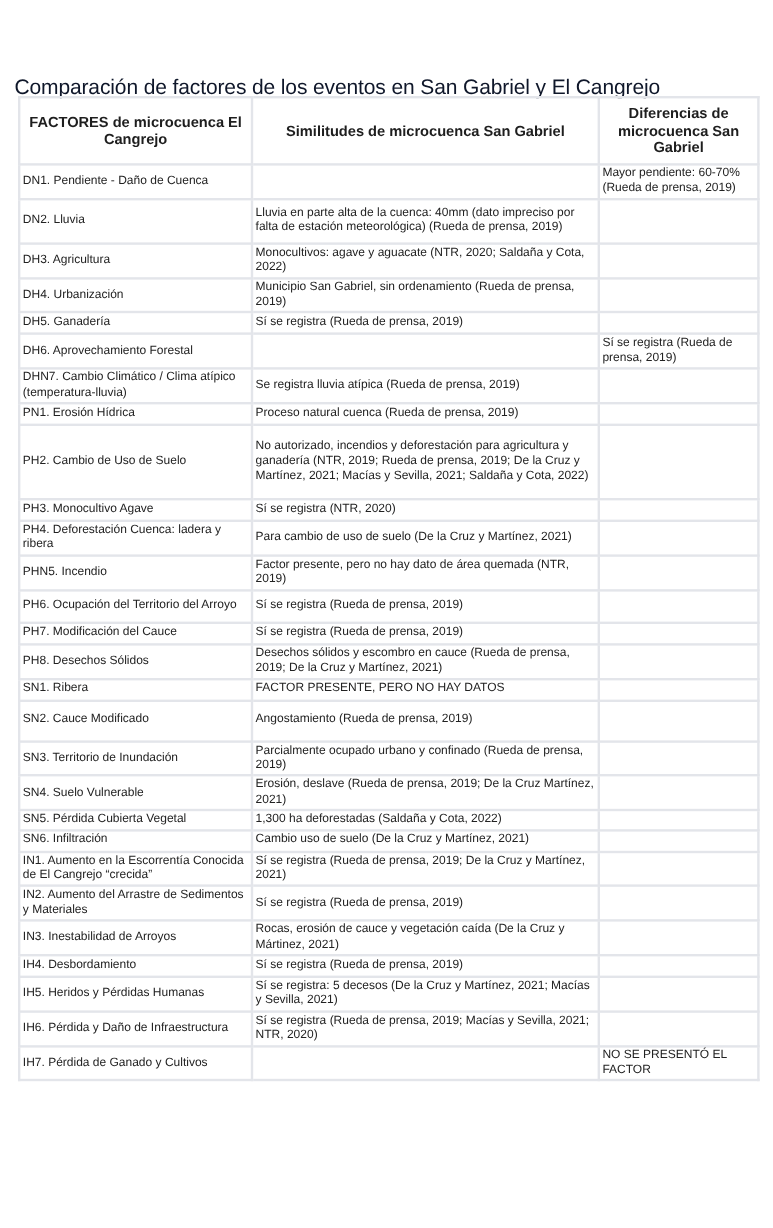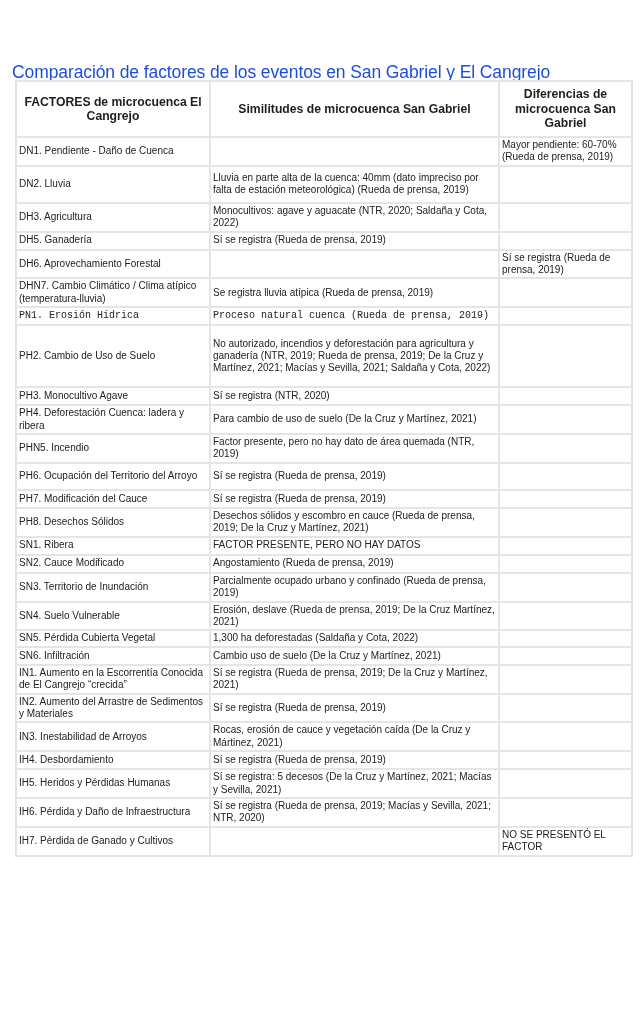--- a/index.html
+++ b/index.html
@@ -1,18 +1,18 @@
 <!DOCTYPE html>
 <html><head>
 <meta charset="utf-8">
 <style>
   html, body { margin: 0; padding: 0; background: #ffffff; }
   body { width: 644px; height: 1023px; position: relative; overflow: hidden;
          font-family: "Liberation Sans", sans-serif; color: #222; }
-  .title { position: absolute; left: 12px; top: 62px; font-size: 17.5px; color: #1d4ed8;
+  .title { position: absolute; left: 12px; top: 62px; font-size: 17.5px; color: #0f172a;
            font-weight: normal; margin: 0; letter-spacing: -0.1px; }
   table.cmp { position: absolute; left: 15px; top: 80px; width: 616px;
               border-collapse: collapse; table-layout: fixed; font-size: 10px; line-height: 12.4px; }
   table.cmp col.c1 { width: 194px; }
   table.cmp col.c2 { width: 289px; }
   table.cmp col.c3 { width: 133px; }
   table.cmp th, table.cmp td { border: 2px solid #e3e5ea; padding: 1px 2px; vertical-align: middle; }
   table.cmp th { font-weight: bold; font-size: 12.2px; line-height: 14.5px; color: #1e1e1e;
                  text-align: center; height: 50px; padding: 2px 3px; }
   table.cmp td { color: #222; text-align: left; }
@@ -46,36 +46,41 @@
       <tr style="height: 37px; padding-left: 16px;">
         <td class="c1">DN2. Lluvia</td>
         <td class="c2">Lluvia en parte alta de la cuenca: 40mm (dato impreciso por falta de estación meteorológica) (Rueda de prensa, 2019)</td>
         <td class="c3"></td>
       </tr>
       <tr style="height: 26px;">
         <td class="c1">DH3. Agricultura</td>
         <td class="c2">Monocultivos: agave y aguacate (NTR, 2020; Saldaña y Cota, 2022)</td>
         <td class="c3"></td>
       </tr>
+      <tr style="height: 26px;">
+        <td class="c1">DH4. Urbanización</td>
+        <td class="c2">Municipio San Gabriel, sin ordenamiento (Rueda de prensa, 2019)</td>
+        <td class="c3"></td>
+      </tr>
       <tr style="height: 18px;">
         <td class="c1">DH5. Ganadería</td>
         <td class="c2">Sí se registra (Rueda de prensa, 2019)</td>
         <td class="c3"></td>
       </tr>
       <tr style="height: 27px;">
         <td class="c1">DH6. Aprovechamiento Forestal</td>
         <td class="c2"></td>
         <td class="c3">Sí se registra (Rueda de prensa, 2019)</td>
       </tr>
       <tr style="height: 27px;">
         <td class="c1">DHN7. Cambio Climático / Clima atípico (temperatura-lluvia)</td>
         <td class="c2">Se registra lluvia atípica (Rueda de prensa, 2019)</td>
         <td class="c3"></td>
       </tr>
-      <tr style="height: 18px; font-family: Liberation Mono, monospace;">
+      <tr style="height: 18px;">
         <td class="c1">PN1. Erosión Hídrica</td>
         <td class="c2">Proceso natural cuenca (Rueda de prensa, 2019)</td>
         <td class="c3"></td>
       </tr>
       <tr style="height: 62px;">
         <td class="c1">PH2. Cambio de Uso de Suelo</td>
         <td class="c2">No autorizado, incendios y deforestación para agricultura y ganadería (NTR, 2019; Rueda de prensa, 2019; De la Cruz y Martínez, 2021; Macías y Sevilla, 2021; Saldaña y Cota, 2022)</td>
         <td class="c3"></td>
       </tr>
       <tr style="height: 18px; padding-left: 24px;">
@@ -106,21 +111,21 @@
       <tr style="height: 27px;">
         <td class="c1">PH8. Desechos Sólidos</td>
         <td class="c2">Desechos sólidos y escombro en cauce (Rueda de prensa, 2019; De la Cruz y Martínez, 2021)</td>
         <td class="c3"></td>
       </tr>
       <tr style="height: 18px;">
         <td class="c1">SN1. Ribera</td>
         <td class="c2">FACTOR PRESENTE, PERO NO HAY DATOS</td>
         <td class="c3"></td>
       </tr>
-      <tr style="height: 18px; padding-left: 20px;">
+      <tr style="height: 34px; padding-left: 20px;">
         <td class="c1">SN2. Cauce Modificado</td>
         <td class="c2">Angostamiento (Rueda de prensa, 2019)</td>
         <td class="c3"></td>
       </tr>
       <tr style="height: 27px; margin-left: 12px;">
         <td class="c1">SN3. Territorio de Inundación</td>
         <td class="c2 just">Parcialmente ocupado urbano y confinado (Rueda de prensa, 2019)</td>
         <td class="c3"></td>
       </tr>
       <tr style="height: 27px;">

